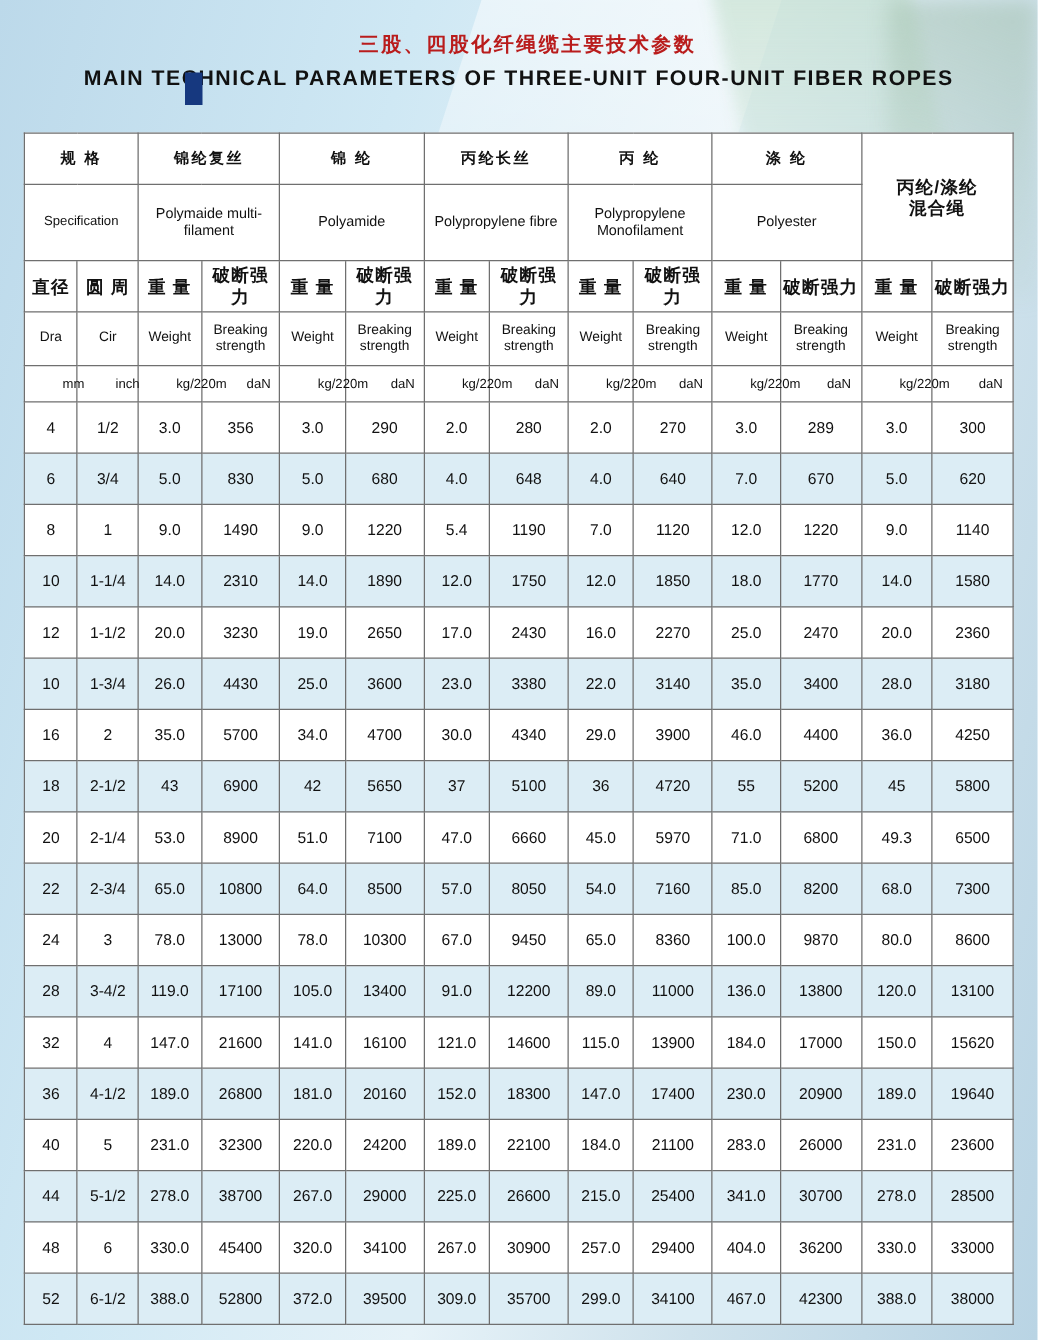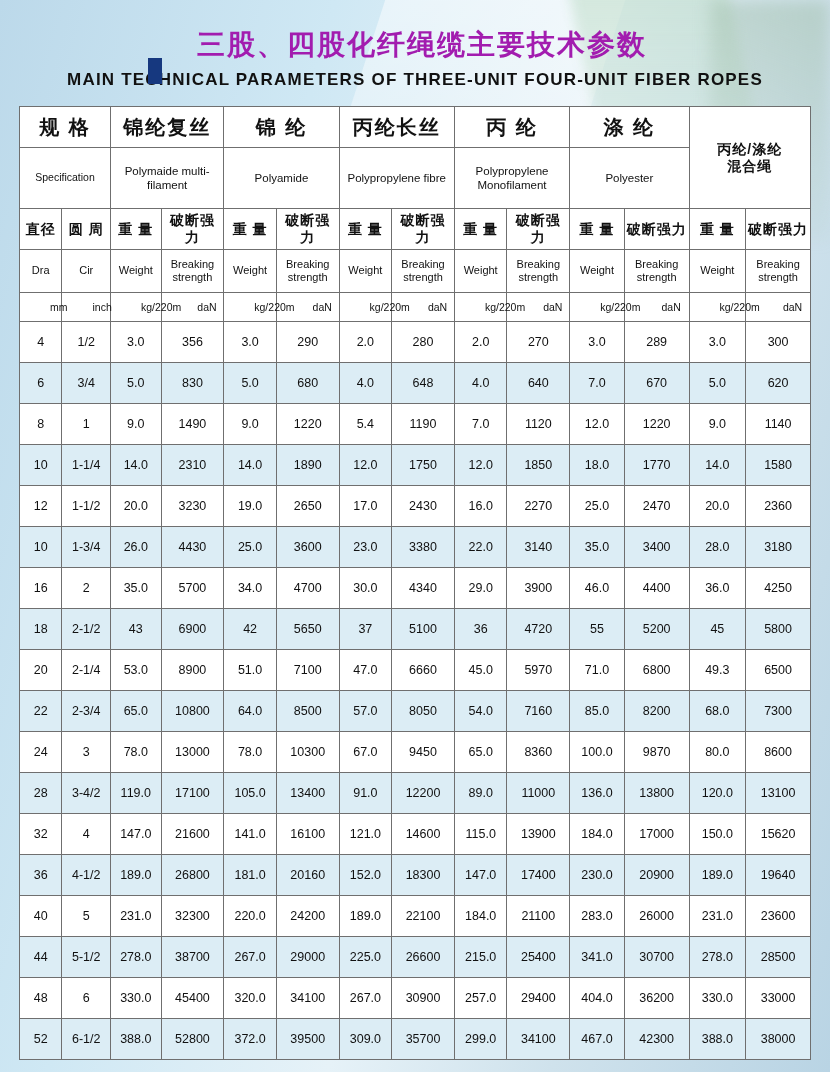--- a/index.html
+++ b/index.html
@@ -51,22 +51,22 @@
   .title-wrap {
     position: absolute;
     top: 26px;
     left: 0;
     width: 830px;
     text-align: center;
   }
   .title-cn {
     display: inline-block;
     position: relative;
-    color: #a21caf;
-    font-size: 28px;
+    color: #b91c1c;
+    font-size: 16px;
     font-weight: bold;
     letter-spacing: 2px;
     padding-left: 14px;
   }
   .title-bar {
     position: absolute;
     left: 148px;
     top: 32px;
     width: 14px;
     height: 26px;
@@ -92,21 +92,21 @@
   }
   table.params td, table.params th {
     border: 1px solid #6f6f6f;
     text-align: center;
     vertical-align: middle;
     color: #111;
     font-family: "Liberation Sans", sans-serif;
   }
   .hdr-cn {
     height: 38px;
-    font-size: 20px;
+    font-size: 12px;
     font-weight: bold;
     color: #c0392b;
     letter-spacing: 2px;
     background: #ffffff;
     line-height: 1.15;
   }
   .hdr-cn.small {
     font-size: 14px;
     letter-spacing: 1px;
   }

